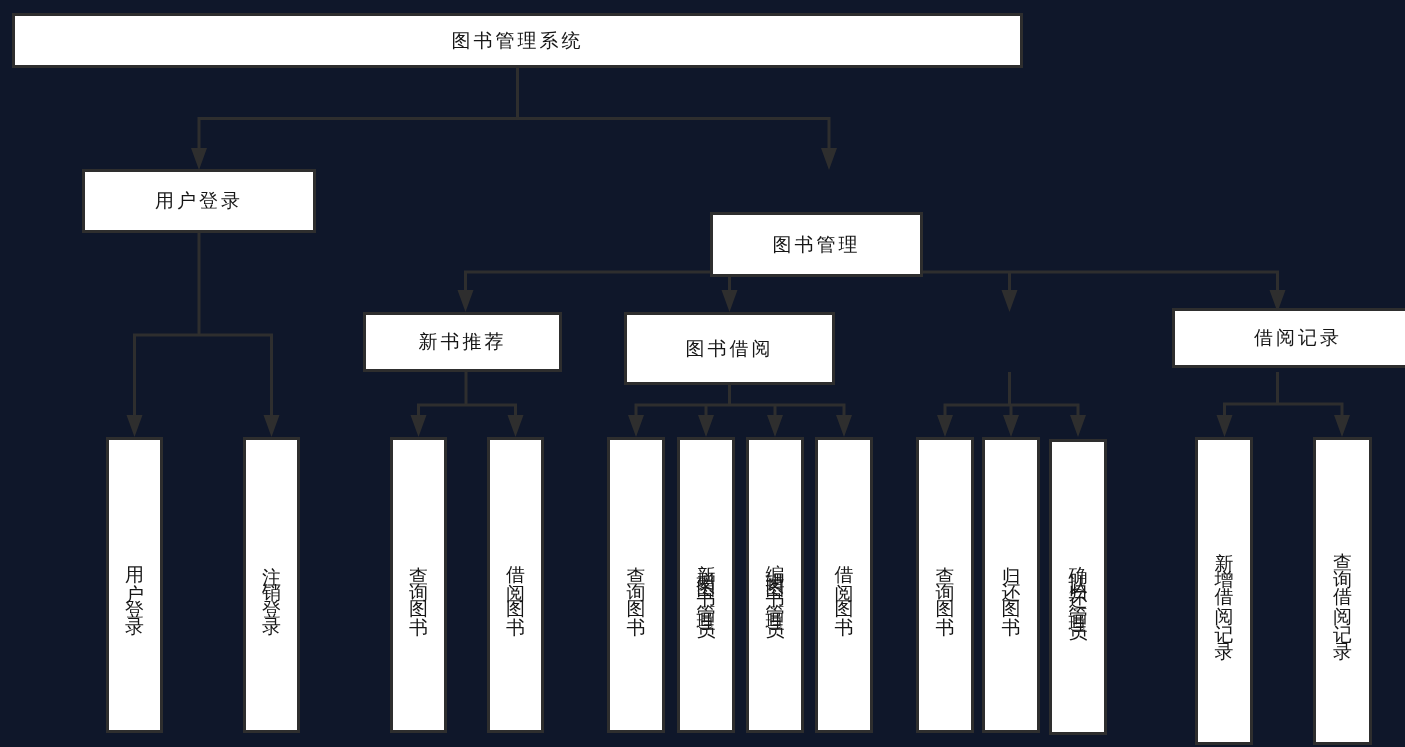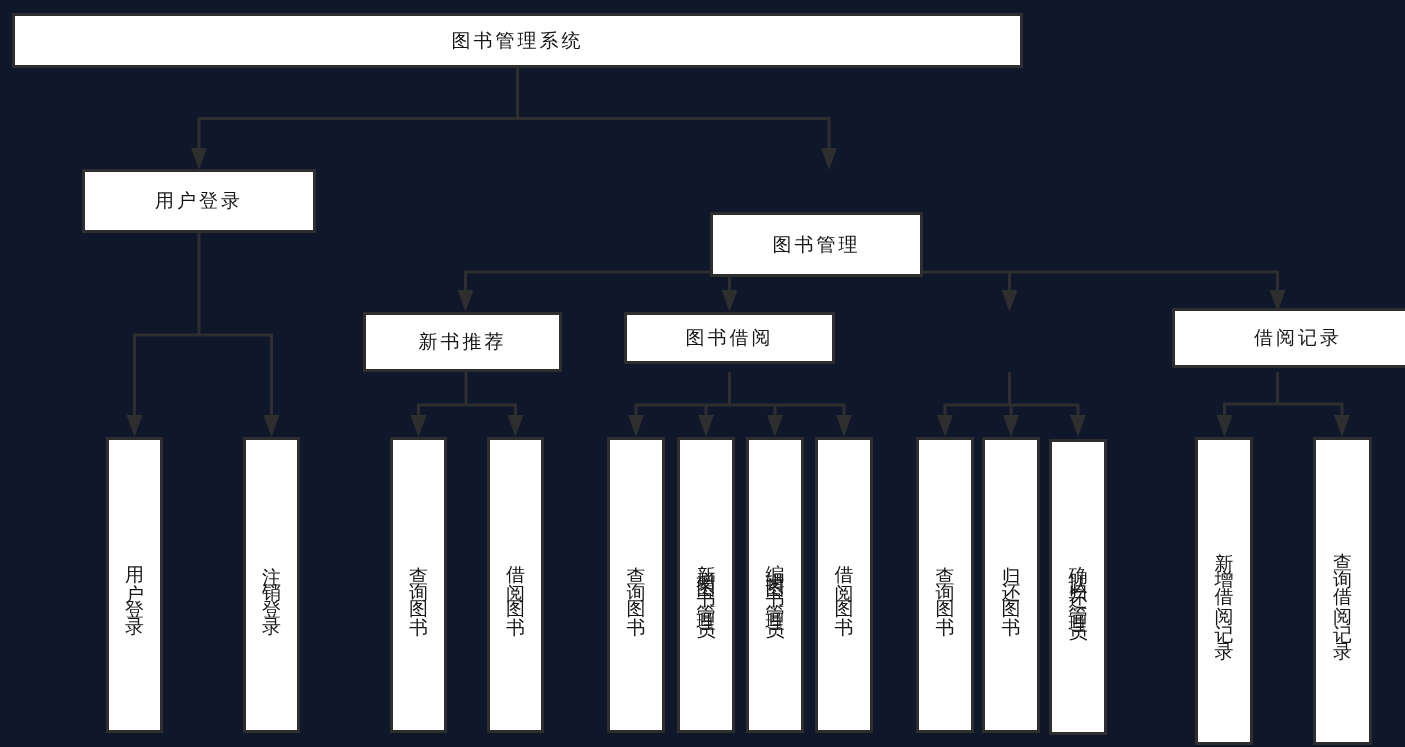--- a/index.html
+++ b/index.html
@@ -122,21 +122,21 @@
       M1216.5 415 H1232.5 L1224.5 437 Z
       M1334 415 H1350 L1342 437 Z"></path>
   </svg>
 
   <div class="hbox" style="left:12px; top:13px; width:1011px; height:55px;">图书管理系统</div>
 
   <div class="hbox" style="left:82px; top:169px; width:234px; height:64px;">用户登录</div>
   <div class="hbox" style="left:710px; top:168px; width:213px; height:65px;margin-top:44px;">图书管理</div>
 
   <div class="hbox" style="left:363px; top:312px; width:199px; height:60px;">新书推荐</div>
-  <div class="hbox" style="left:624px; top:312px; width:211px; height:52px;">图书借阅</div>
+  <div class="hbox" style="left:624px; top:312px; width:211px; height:73px;">图书借阅</div>
   <div class="hbox" style="left:1172px; top:308px; width:252px; height:60px;">借阅记录</div>
 
   <div class="vbox sp-wide" style="left:106px; top:437px; width:57px; height:296px;">
     <span class="vtext">用户登录</span>
   </div>
   <div class="vbox sp-wide" style="left:243px; top:437px; width:57px; height:296px;">
     <span class="vtext">注销登录</span>
   </div>
 
   <div class="vbox sp-wide" style="left:390px; top:437px; width:57px; height:296px;">

